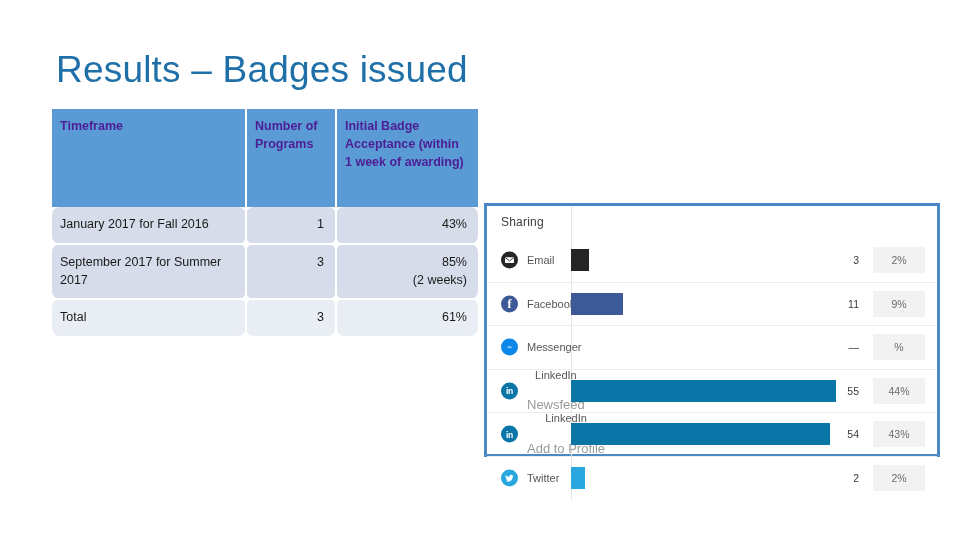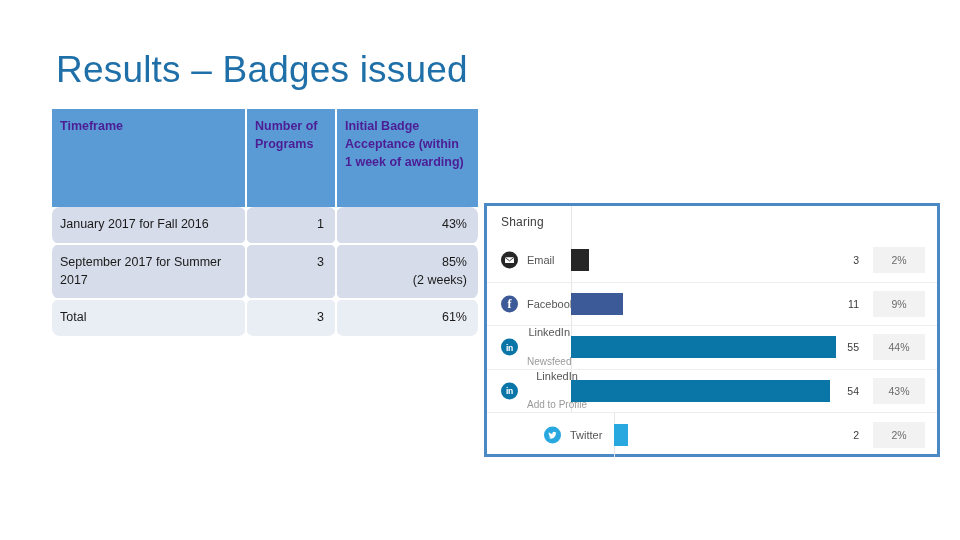--- a/index.html
+++ b/index.html
@@ -104,21 +104,21 @@
     top: 33px;
     right: 0;
     bottom: 0;
   }
   .share-row {
     position: relative;
     height: 43.5px;
     border-bottom: 1px solid #EDEDED;
     box-sizing: border-box;
   }
-  .share-row:last-child { border-bottom: none; margin-left: 43px; }
+  .share-row:last-child { border-bottom: none; }
 
   .sr-icon {
     position: absolute;
     left: 14px;
     top: 50%;
     transform: translateY(-50%);
     width: 17px;
     height: 17px;
     border-radius: 50%;
     display: flex;
@@ -137,21 +137,21 @@
     top: 50%;
     transform: translateY(-50%);
     font-size: 11px;
     color: #555555;
     line-height: 1.15;
     white-space: nowrap;
     text-align: center;
   }
   .sr-label .sub {
     display: block;
-    font-size: 10px;
+    font-size: 13px;
     color: #9a9a9a;
     margin-top: 17px;
   }
 
   
   .sr-axis {
     position: absolute;
     left: 84px;
     top: 0;
     bottom: 0;
@@ -256,20 +256,31 @@
         <span class="sr-icon" style="background: rgb(61, 90, 152);">
           <span style="font-family:'Liberation Serif',serif;font-size:12px;font-weight:bold;line-height:1;">f</span>
         </span>
         <span class="sr-label">Facebook</span>
         <div class="sr-bar" style="width: 52px; background: rgb(61, 90, 152);"></div>
         <div class="sr-count">11</div>
         <div class="sr-pct">9%</div>
       </div>
       <div class="share-row">
         <div class="sr-axis"></div>
+        <span class="sr-icon" style="background: rgb(10, 135, 232);">
+          <svg width="11" height="11" viewBox="0 0 16 16">
+            <path d="M3 10.5 L7 6.6 L9.3 8.8 L13 5.2 L9.2 10 L6.8 7.9 L3 10.5Z" fill="#fff"></path>
+          </svg>
+        </span>
+        <span class="sr-label">Messenger</span>
+        <div class="sr-count">—</div>
+        <div class="sr-pct">%</div>
+      </div>
+      <div class="share-row">
+        <div class="sr-axis"></div>
         <span class="sr-icon" style="background: rgb(10, 118, 168);">
           <span style="font-size:8.5px;font-weight:bold;line-height:1;letter-spacing:-0.3px;">in</span>
         </span>
         <span class="sr-label">LinkedIn<span class="sub">Newsfeed</span></span>
         <div class="sr-bar" style="width: 265px; background: rgb(10, 118, 168);"></div>
         <div class="sr-count">55</div>
         <div class="sr-pct">44%</div>
       </div>
       <div class="share-row">
         <div class="sr-axis"></div>

